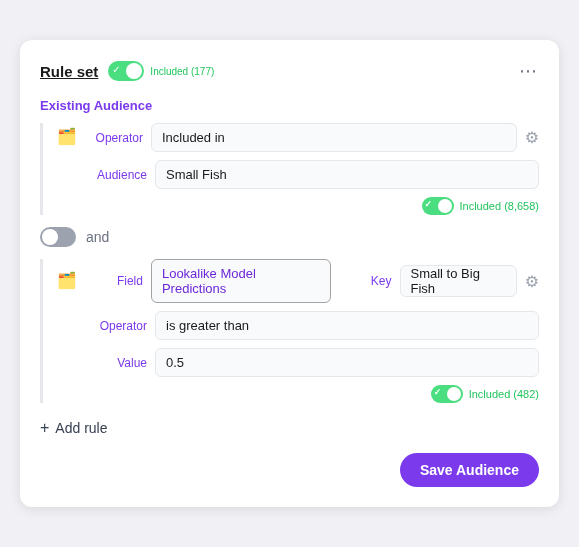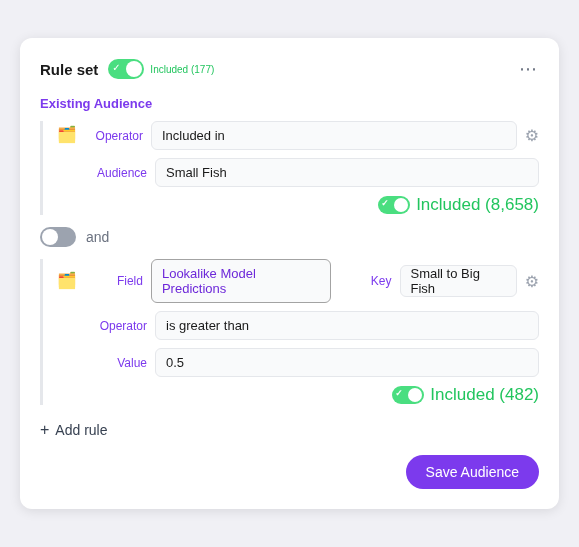--- a/index.html
+++ b/index.html
@@ -27,20 +27,21 @@
     }
     .card-header-left {
       display: flex;
       align-items: center;
       gap: 10px;
     }
     .rule-set-label {
       font-weight: 700;
       font-size: 15px;
       color: #1a1a1a;
+      text-decoration: underline;
     }
     .toggle-group {
       display: flex;
       align-items: center;
       gap: 6px;
     }
     .toggle {
       width: 36px;
       height: 20px;
       border-radius: 10px;
@@ -183,21 +184,21 @@
     .toggle-sm-check {
       position: absolute;
       top: 2px;
       left: 3px;
       font-size: 9px;
       color: #fff;
       font-weight: bold;
     }
     .included-count {
       color: #22c55e;
-      font-size: 17px;
+      font-size: 11px;
       font-weight: 500;
     }
     .and-row {
       display: flex;
       align-items: center;
       gap: 10px;
       margin: 12px 0;
     }
     .and-label {
       color: #6b7280;
@@ -222,21 +223,21 @@
       justify-content: flex-end;
       margin-top: 16px;
     }
     .save-btn {
       background: #7c3aed;
       color: #fff;
       border: none;
       border-radius: 20px;
       padding: 9px 20px;
       font-size: 14px;
-      font-weight: 400;
+      font-weight: 700;
       cursor: pointer;
     }
     .stack-emoji {
       display: inline-block;
     }
   </style>
 </head>
 <body>
 
 <div class="card">

